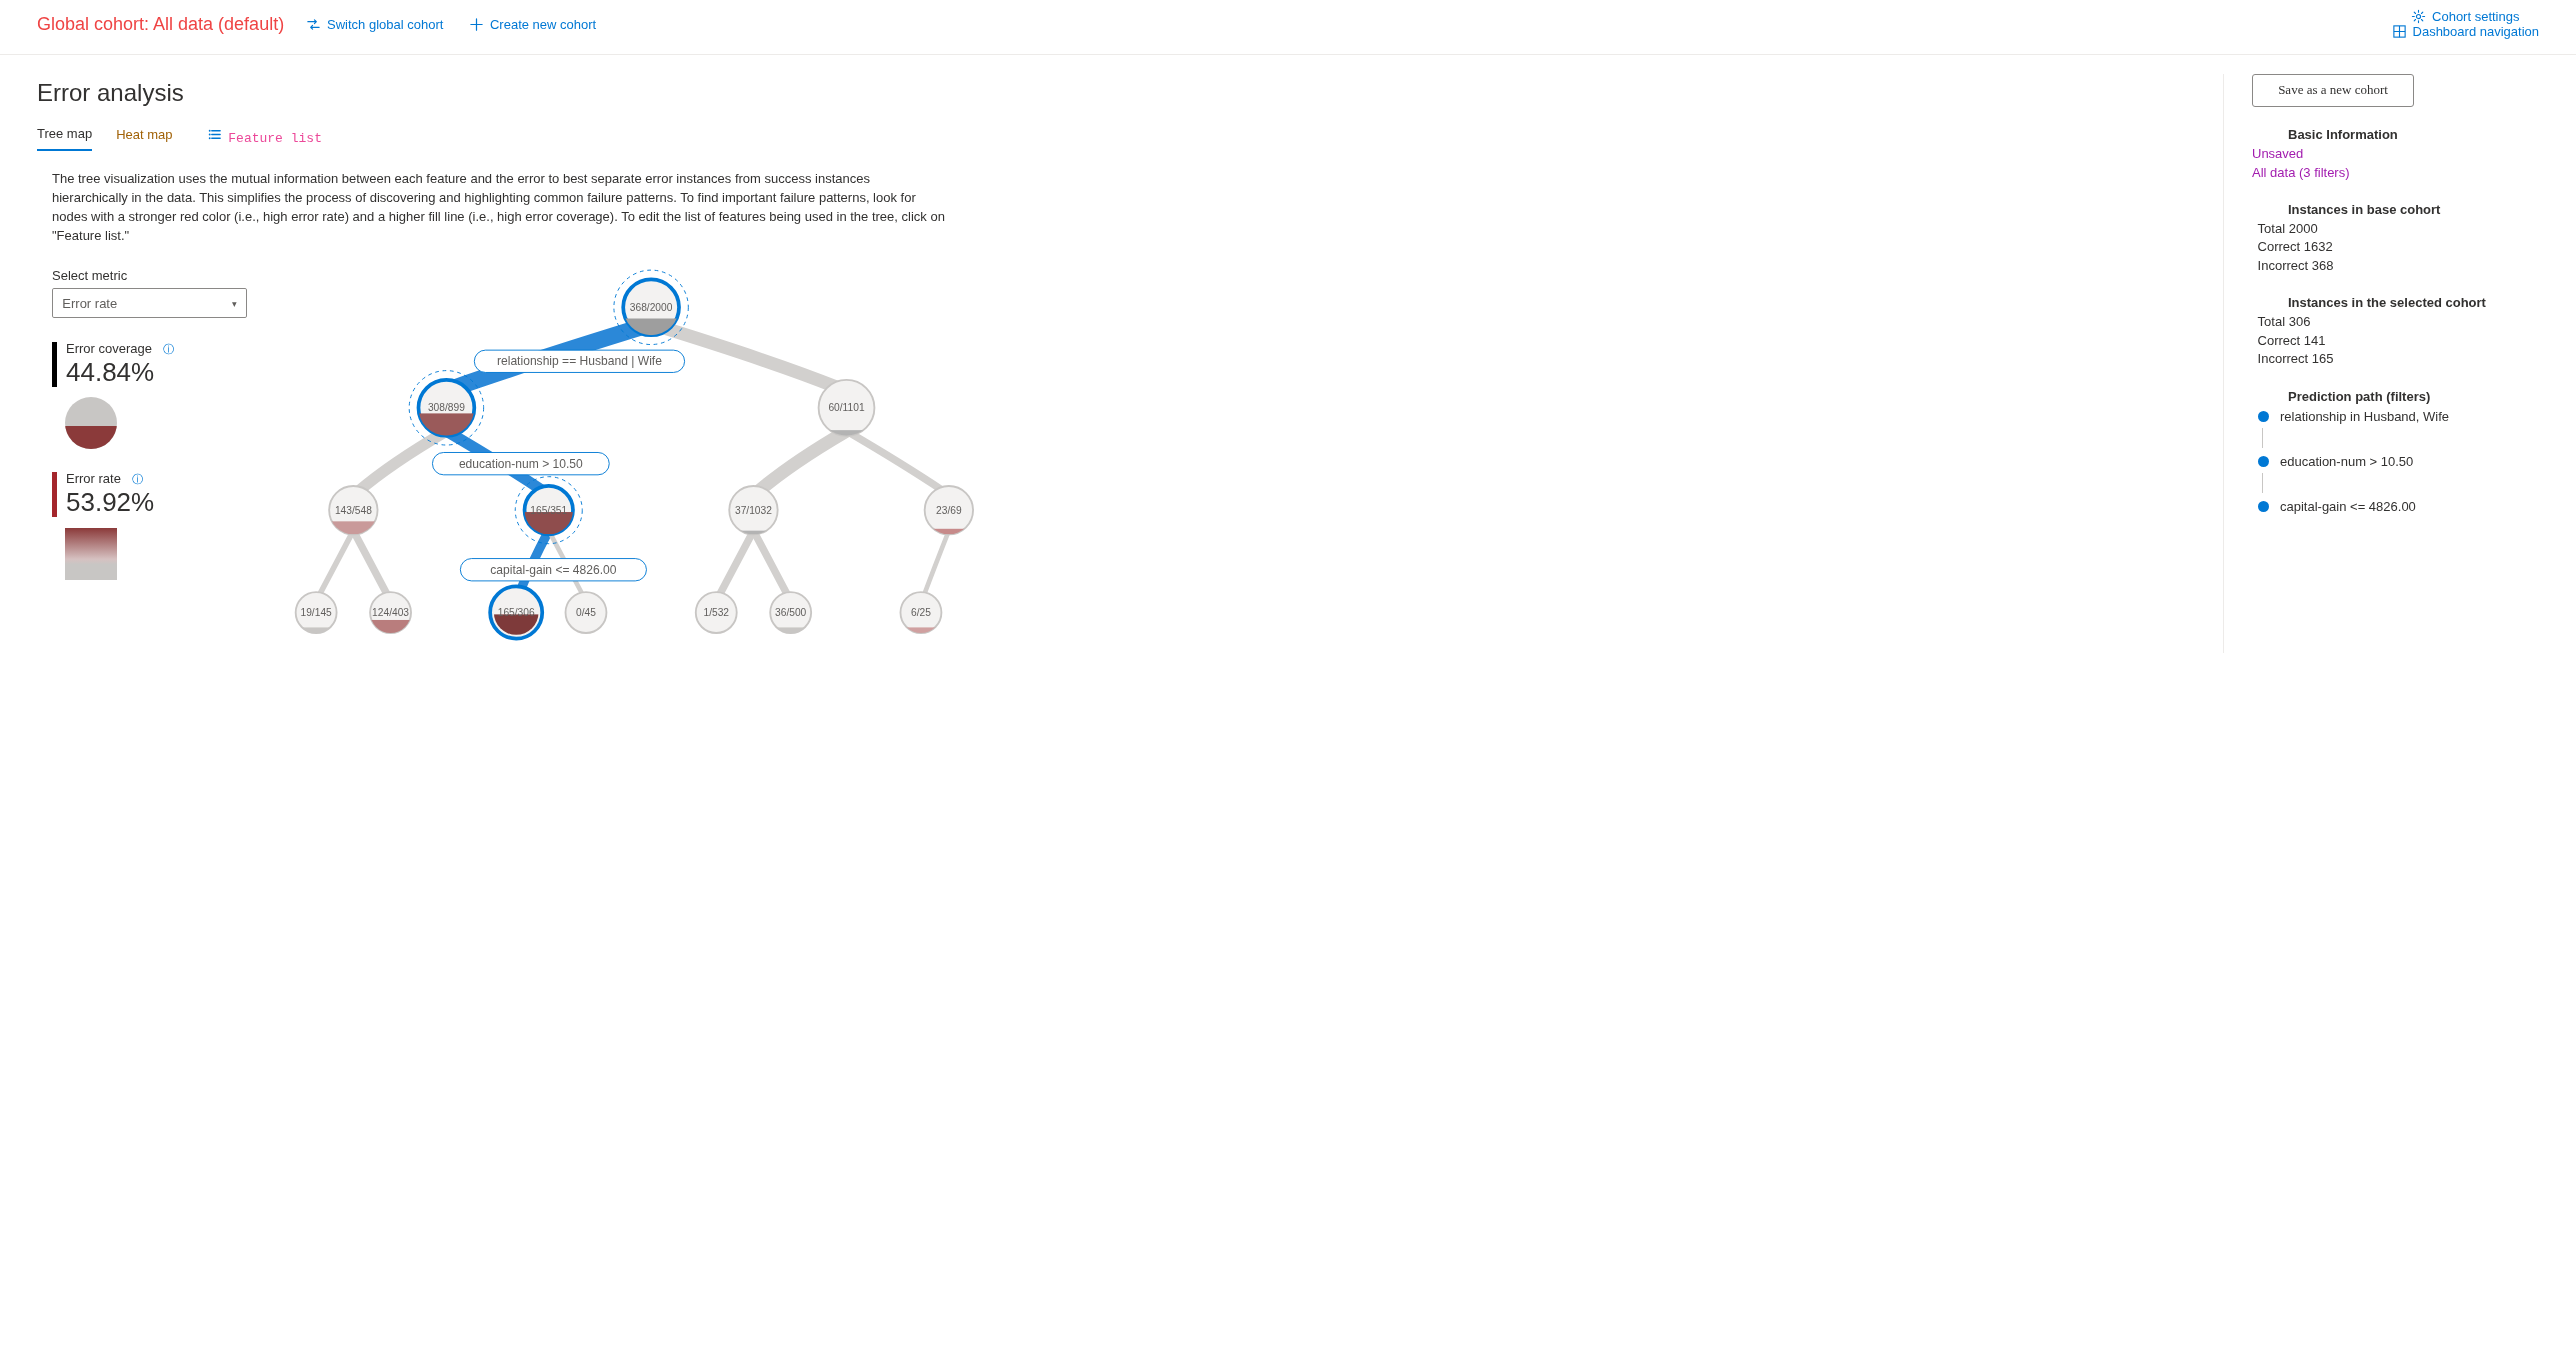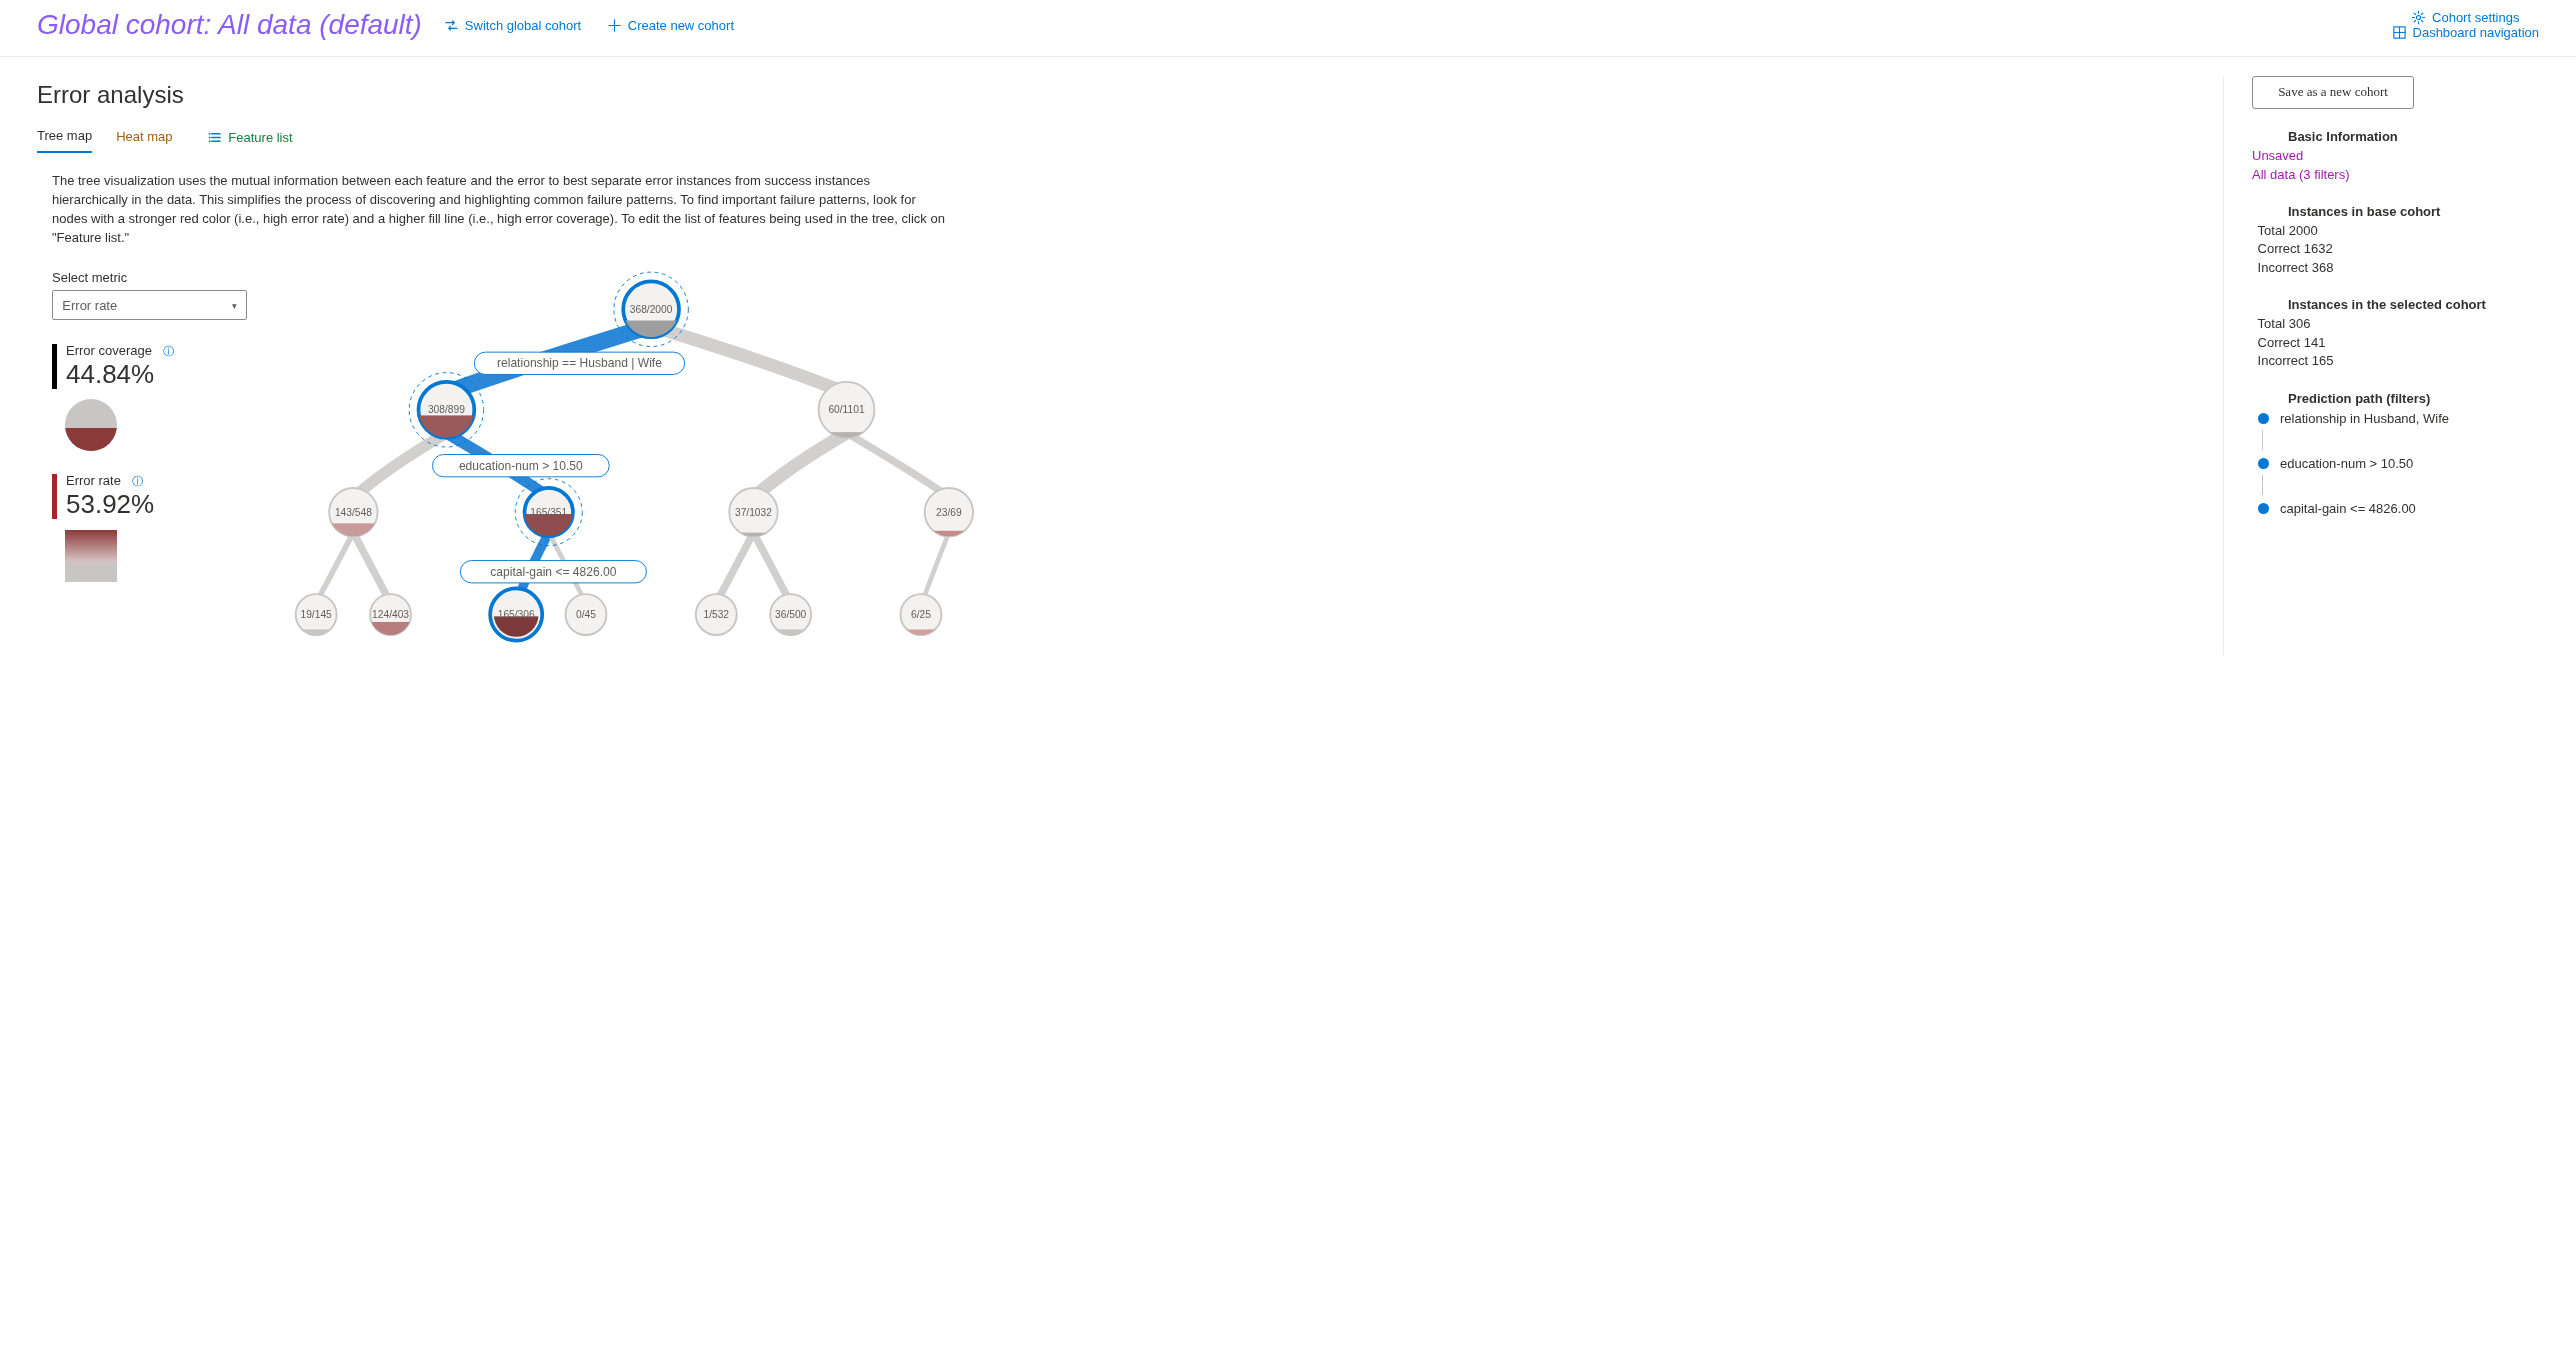--- a/index.html
+++ b/index.html
@@ -10,37 +10,37 @@
     background: #ffffff;
     font-size: 13px;
   }
   
   .header {
     display: flex;
     align-items: center;
     padding: 9.3px 37px 15px 37px;
     border-bottom: 0.9px solid #edebe9;
   }
-  .header-title { font-size: 28px; font-weight: 400; color: #8b5cf6; margin-right: 22.3px; font-style: italic; }
+  .header-title { font-size: 18px; font-weight: 400; color: #ef4444; margin-right: 22.3px; }
   .header-link { display: flex; align-items: center; color: #0078d4; cursor: pointer; margin-right: 26px; }
   .header-link .icon { margin-right: 5.6px; display:inline-flex; }
   .header-right { margin-left: auto; display: flex; align-items: center; flex-direction: column; }
   .header-right .header-link { margin-right:0; margin-left: 26px; }
 
   
   .main { display: flex; padding: 18.6px 37px; }
   .content { flex: 1; }
   .side-panel { width: 316px; border-left: 0.9px solid #edebe9; padding-left: 28px; margin-left:18.6px; }
 
   
   .page-title { font-size: 24px; font-weight: 400; margin: 5.6px 0 15px; }
   .tabs { display: flex; align-items: center; border-bottom: 0.9px solid transparent; margin-bottom: 18.6px; }
   .tab { padding: 3.7px 0 7.4px; margin-right: 24px; color: #a16207; cursor: pointer; }
   .tab.active { color: #323130; border-bottom: 2.8px solid #0078d4; font-weight: 400; }
-  .feature-list-btn { display:flex; align-items:flex-start; color:#15803d; cursor:pointer; margin-left:11.2px;}
+  .feature-list-btn { display:flex; align-items:flex-end; color:#ec4899; cursor:pointer; margin-left:11.2px;font-family:Liberation Mono, monospace;}
   .feature-list-btn .icon{ margin-right:5.6px; }
 
   
   .desc { color:#323130; line-height:1.45; margin: 0 0 22.3px 15px; max-width: 893px; }
 
   
   .tree-row { display:flex; }
   .controls { width: 214px; padding-left:15px; flex-shrink:0; }
   .sel-label { color:#323130; margin-bottom:5.6px; }
   .select {

